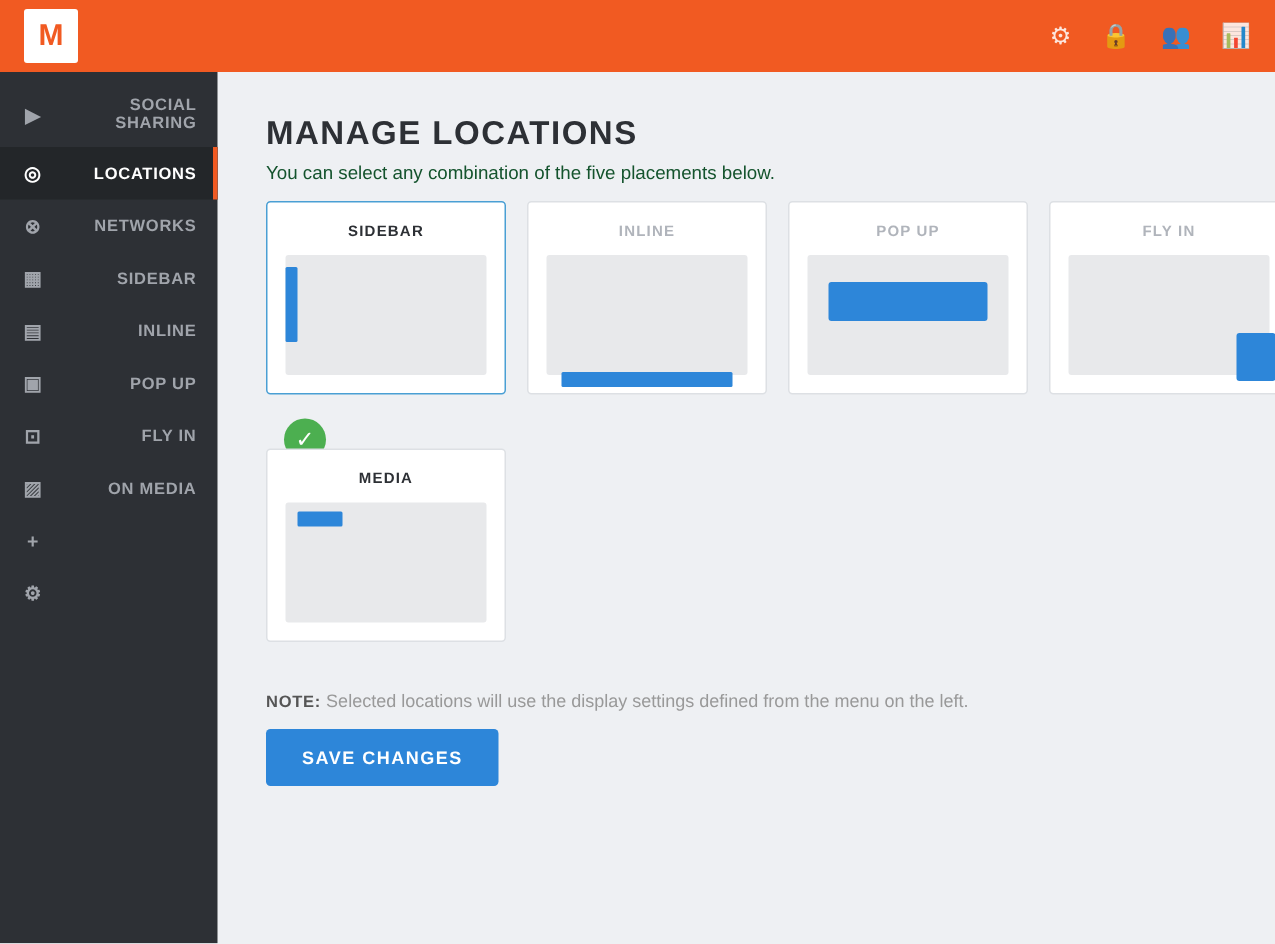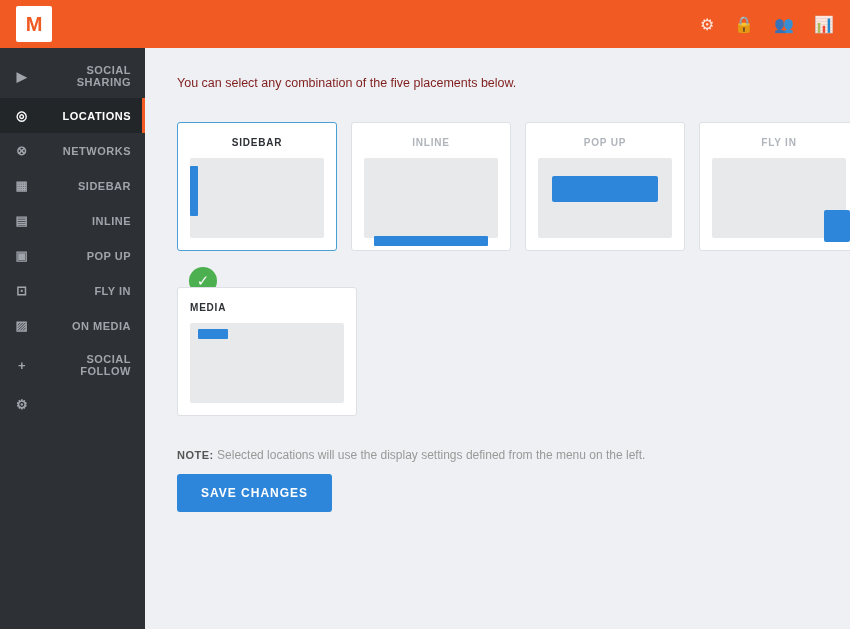--- a/index.html
+++ b/index.html
@@ -98,22 +98,22 @@
     .page-title {
       font-size: 22px;
       font-weight: 700;
       color: #2d3035;
       letter-spacing: 1px;
       text-transform: uppercase;
       margin-bottom: 6px;
     }
     .page-subtitle {
       font-size: 12.5px;
-      color: #7f1d1d;
-      margin-bottom: 32px;
+      color: #14532d;
+      margin-bottom: 12px;
     }
 
     
     .cards-row {
       display: flex;
       gap: 14px;
       margin-bottom: 16px;
     }
     .location-card {
       background: white;
@@ -307,28 +307,28 @@
     <div class="sidebar-item">
       <span class="sidebar-icon">⊡</span>
       <span class="sidebar-label">Fly In</span>
     </div>
     <div class="sidebar-item">
       <span class="sidebar-icon">▨</span>
       <span class="sidebar-label">On Media</span>
     </div>
     <div class="sidebar-item">
       <span class="sidebar-icon">+</span>
-      <span class="sidebar-label">Social Follow</span>
     </div>
     <div class="sidebar-item">
       <span class="sidebar-icon">⚙</span>
     </div>
   </nav>
 
   <main class="content">
+    <h1 class="page-title">MANAGE LOCATIONS</h1>
     <p class="page-subtitle">You can select any combination of the five placements below.</p>
 
     
     <div class="cards-row">
 
       <div class="location-card selected">
         <div class="card-label">SIDEBAR</div>
         <div class="card-preview">
           <div class="preview-sidebar-bar"></div>
         </div>
@@ -357,21 +357,21 @@
 
     </div>
 
     
     <div class="checkmark-row">
       <div class="checkmark-circle">✓</div>
     </div>
 
     
     <div class="second-row">
-      <div class="location-card media-card-wrapper" style="width:180px;">
+      <div class="location-card media-card-wrapper" style="width:160px;align-items:center;">
         <div class="card-label">MEDIA</div>
         <div class="card-preview">
           <div class="preview-media-bar"></div>
         </div>
       </div>
     </div>
 
     
     <div class="note-section">
       <strong>NOTE:</strong>

